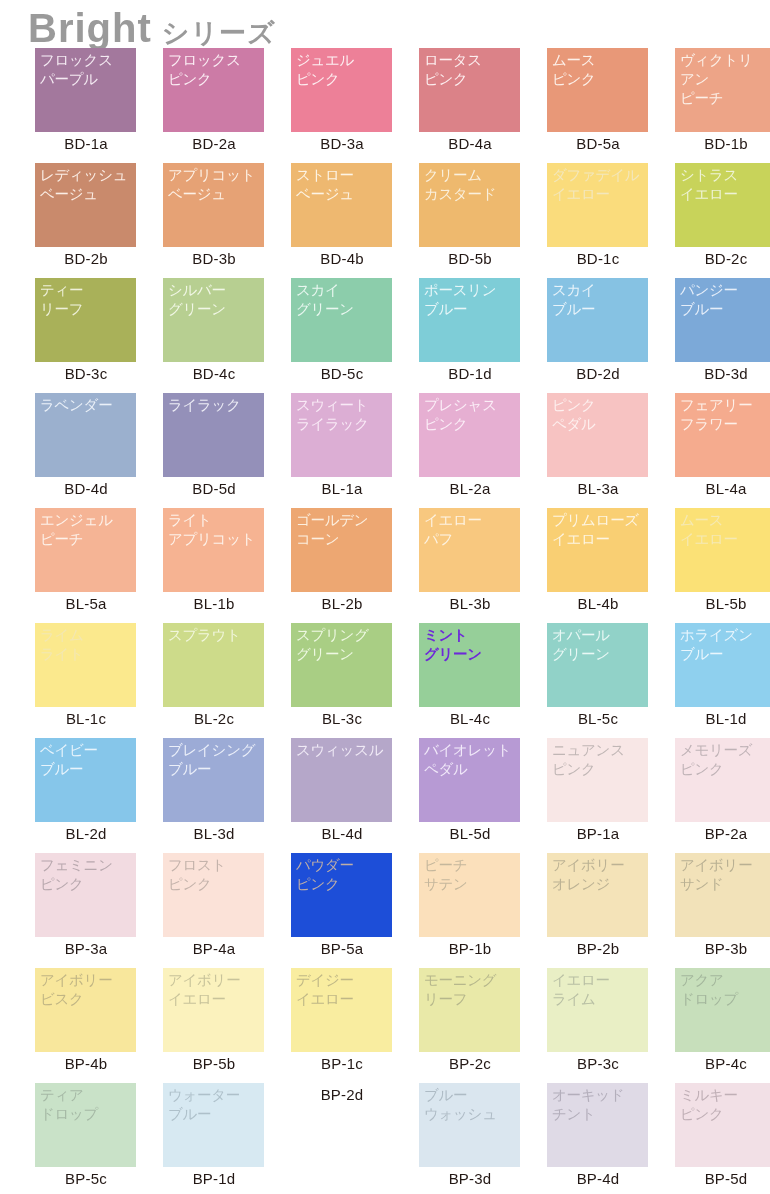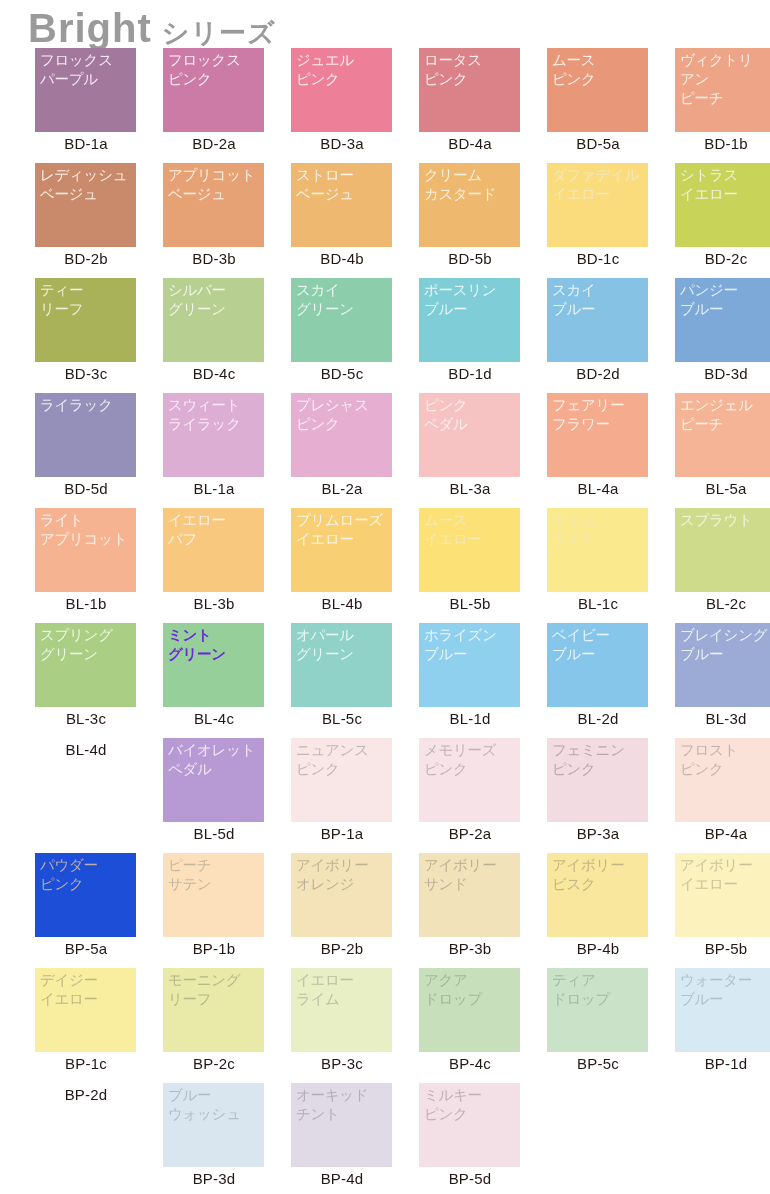--- a/index.html
+++ b/index.html
@@ -221,20 +221,26 @@
         <div class="swatch-code">BD-2d</div>
       </div>
       <div class="swatch-cell">
         <div class="swatch-chip" style="background: rgb(124, 169, 216);">
           <div class="swatch-name" style="color: rgb(230, 238, 249);">パンジー
 ブルー</div>
         </div>
         <div class="swatch-code">BD-3d</div>
       </div>
       <div class="swatch-cell">
+        <div class="swatch-chip" style="background: rgb(155, 176, 206);">
+          <div class="swatch-name" style="color: rgb(234, 240, 248);">ラベンダー</div>
+        </div>
+        <div class="swatch-code">BD-4d</div>
+      </div>
+      <div class="swatch-cell">
         <div class="swatch-chip" style="background: rgb(148, 144, 185);">
           <div class="swatch-name" style="color: rgb(236, 236, 245);">ライラック</div>
         </div>
         <div class="swatch-code">BD-5d</div>
       </div>
       <div class="swatch-cell">
         <div class="swatch-chip" style="background: rgb(220, 174, 212);">
           <div class="swatch-name" style="color: rgb(249, 234, 246);">スウィート
 ライラック</div>
         </div>
@@ -269,20 +275,27 @@
         <div class="swatch-code">BL-5a</div>
       </div>
       <div class="swatch-cell">
         <div class="swatch-chip" style="background: rgb(246, 179, 146);">
           <div class="swatch-name" style="color: rgb(253, 242, 234);">ライト
 アプリコット</div>
         </div>
         <div class="swatch-code">BL-1b</div>
       </div>
       <div class="swatch-cell">
+        <div class="swatch-chip" style="background: rgb(237, 167, 114);">
+          <div class="swatch-name" style="color: rgb(252, 239, 223);">ゴールデン
+コーン</div>
+        </div>
+        <div class="swatch-code">BL-2b</div>
+      </div>
+      <div class="swatch-cell">
         <div class="swatch-chip" style="background: rgb(248, 200, 127);">
           <div class="swatch-name" style="color: rgb(253, 243, 226);">イエロー
 パフ</div>
         </div>
         <div class="swatch-code">BL-3b</div>
       </div>
       <div class="swatch-cell">
         <div class="swatch-chip" style="background: rgb(249, 207, 115);">
           <div class="swatch-name" style="color: rgb(253, 245, 226);">プリムローズ
 イエロー</div>
@@ -345,20 +358,23 @@
         <div class="swatch-code">BL-2d</div>
       </div>
       <div class="swatch-cell">
         <div class="swatch-chip" style="background: rgb(156, 171, 214);">
           <div class="swatch-name" style="color: rgb(235, 239, 249);">ブレイシング
 ブルー</div>
         </div>
         <div class="swatch-code">BL-3d</div>
       </div>
       <div class="swatch-cell">
+        <div class="swatch-chip" style="background: rgb(181, 167, 201);">
+          <div class="swatch-name" style="color: rgb(240, 234, 246);">スウィッスル</div>
+        </div>
         <div class="swatch-code">BL-4d</div>
       </div>
       <div class="swatch-cell">
         <div class="swatch-chip" style="background: rgb(183, 154, 212);">
           <div class="swatch-name" style="color: rgb(241, 233, 249);">バイオレット
 ペダル</div>
         </div>
         <div class="swatch-code">BL-5d</div>
       </div>
       <div class="swatch-cell">

